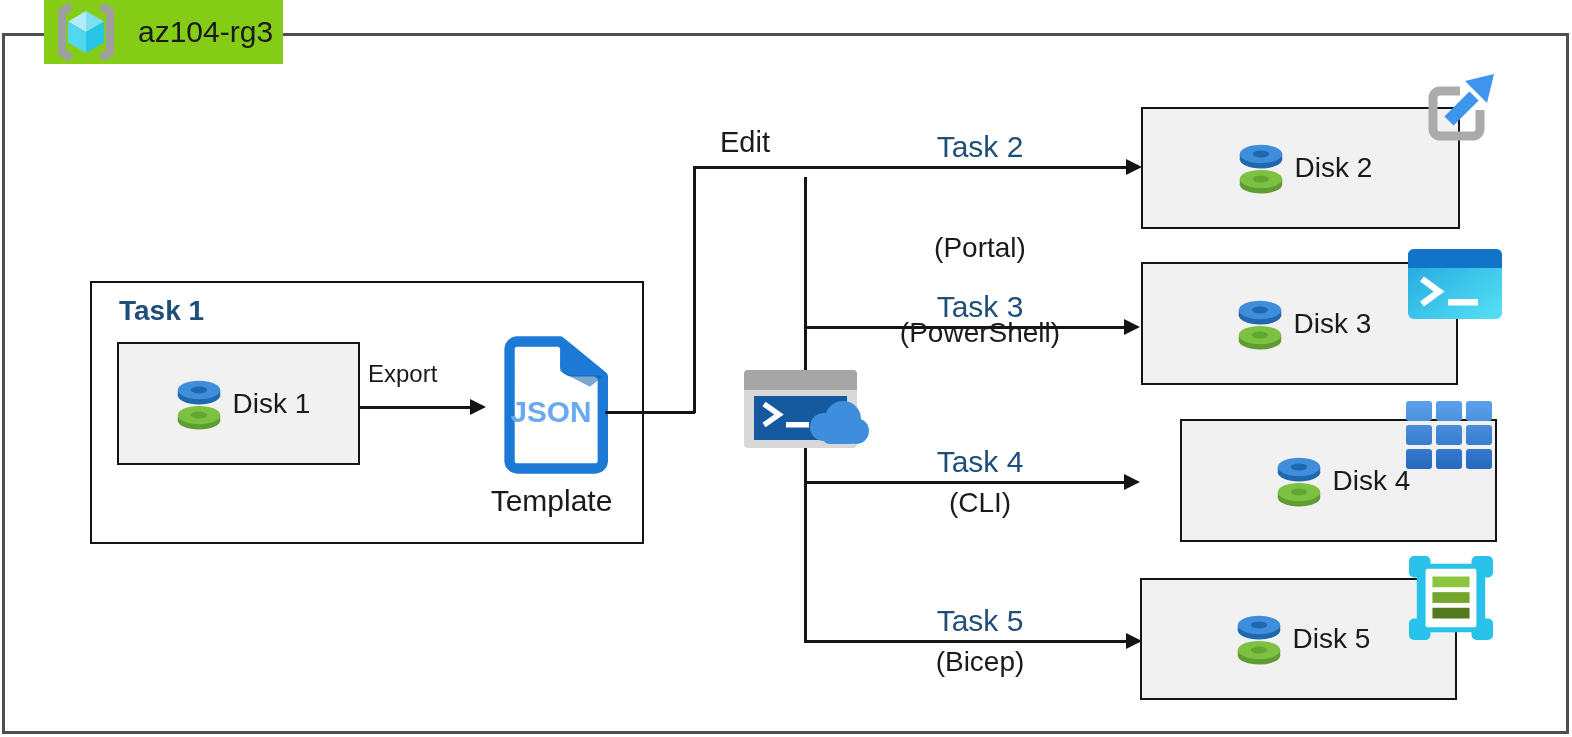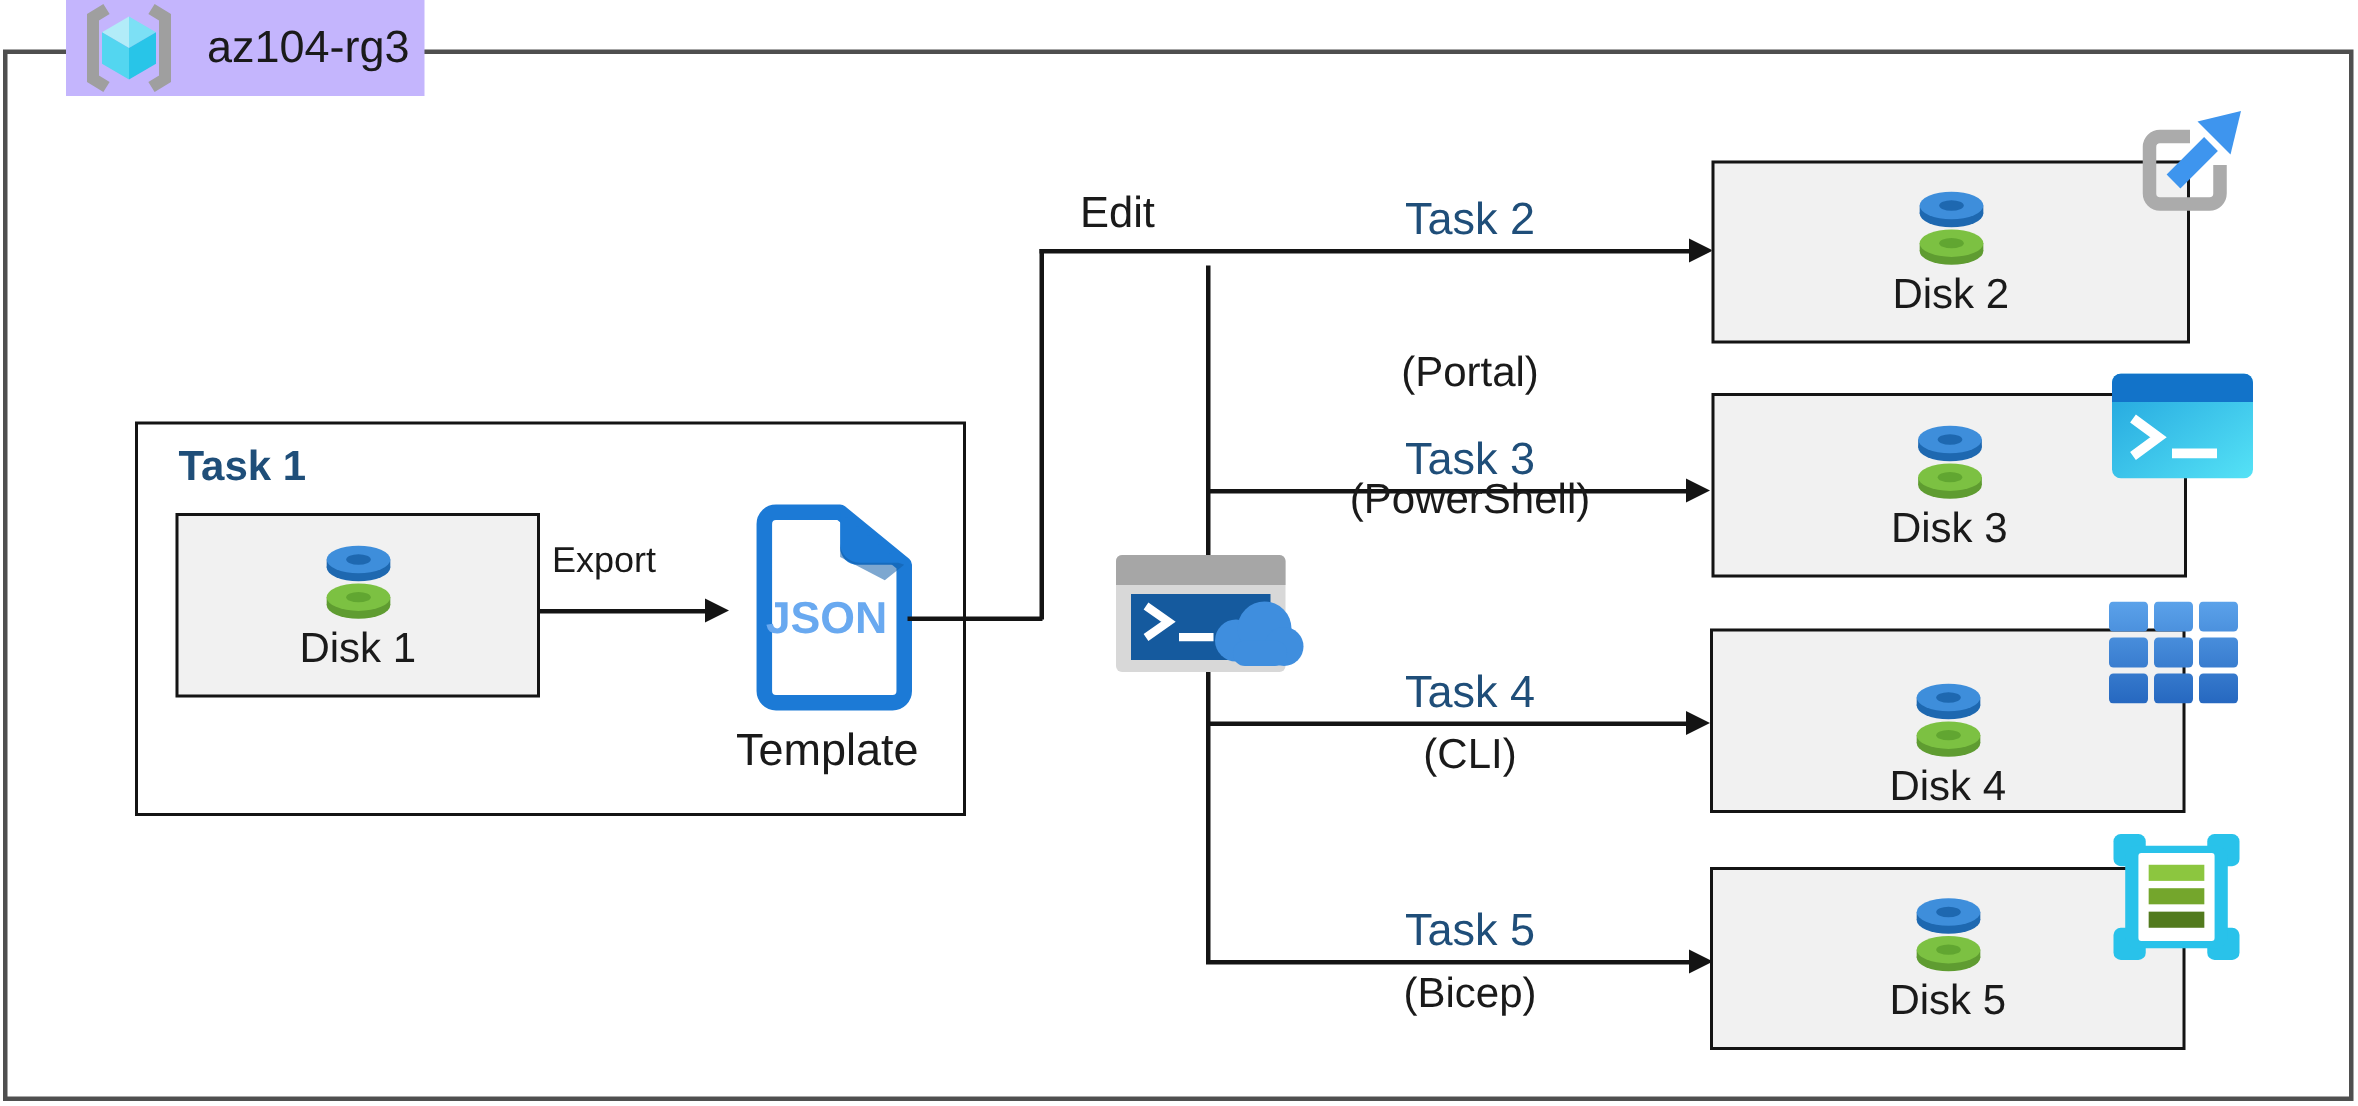--- a/index.html
+++ b/index.html
@@ -1,31 +1,31 @@
 <!DOCTYPE html>
 <html><head>
 <meta charset="utf-8">
 <style>
   html,body{margin:0;padding:0;background:#fff;}
   #stage{position:relative;width:1572px;height:737px;background:#fff;overflow:hidden;
          font-family:"Liberation Sans",sans-serif;color:#1a1a1a;}
   .abs{position:absolute;}
   .frame{border:3px solid #4f4f4f;}
   .box{background:#ffffff;border:2.5px solid #141414;}
-  .disk-box{background:#f1f1f1;border:2px solid #141414;display:flex;flex-direction:column;
+  .disk-box{background:#f1f1f1;border:2px solid #141414;display:flex;flex-direction:row;
             align-items:center;justify-content:center;gap:2px;}
   .hline{height:2.5px;background:#141414;}
   .vline{width:2.5px;background:#141414;}
   .arrow-r{width:0;height:0;border-top:8.5px solid transparent;border-bottom:8.5px solid transparent;
            border-left:16px solid #141414;}
   .task-title{font-size:30px;font-weight:normal;color:#1f4e79;text-align:center;}
   .task-method{font-size:28px;color:#1a1a1a;text-align:center;}
   .disk-label{font-size:28px;color:#1a1a1a;}
   .plain-label{font-size:24px;color:#1a1a1a;}
-  .rg-chip{display:flex;align-items:center;background:#c4b5fd;padding:0 10px 0 4px;}
+  .rg-chip{display:flex;align-items:center;background:#84cc16;padding:0 10px 0 4px;}
   .rg-name{font-size:30px;margin-left:14px;white-space:nowrap;}
   .task1-title{font-size:28px;font-weight:bold;color:#1f4e79;}
   .template-label{font-size:30px;text-align:center;}
   svg{display:block;}
 </style>
 </head>
 <body>
 
 <div id="stage">
 
@@ -132,21 +132,21 @@
       <ellipse cx="33" cy="39.5" rx="22" ry="9.5" fill="#7cc142"></ellipse>
         <ellipse cx="33" cy="39.5" rx="8.5" ry="3.6" fill="#61a631"></ellipse>
       <ellipse cx="33" cy="19" rx="22" ry="9.5" fill="#1e68b0"></ellipse>
         <rect x="11" y="13.5" width="44" height="5.5" fill="#1e68b0"></rect>
       <ellipse cx="33" cy="13.5" rx="22" ry="9.5" fill="#3e8edb"></ellipse>
         <ellipse cx="33" cy="13.5" rx="8.5" ry="3.6" fill="#1e68b0"></ellipse>
     </svg>
     <span class="disk-label">Disk 3</span>
   </div>
 
-  <div class="abs disk-box" style="left:1140px;top:419px;width:313px;height:119px;justify-content:flex-end;">
+  <div class="abs disk-box" style="left:1180px;top:419px;width:313px;height:119px;">
     <svg width="64" height="54" viewBox="0 0 66 56">
       <ellipse cx="33" cy="45" rx="22" ry="9.5" fill="#5f9c31"></ellipse>
         <rect x="11" y="39.5" width="44" height="5.5" fill="#5f9c31"></rect>
       <ellipse cx="33" cy="39.5" rx="22" ry="9.5" fill="#7cc142"></ellipse>
         <ellipse cx="33" cy="39.5" rx="8.5" ry="3.6" fill="#61a631"></ellipse>
       <ellipse cx="33" cy="19" rx="22" ry="9.5" fill="#1e68b0"></ellipse>
         <rect x="11" y="13.5" width="44" height="5.5" fill="#1e68b0"></rect>
       <ellipse cx="33" cy="13.5" rx="22" ry="9.5" fill="#3e8edb"></ellipse>
         <ellipse cx="33" cy="13.5" rx="8.5" ry="3.6" fill="#1e68b0"></ellipse>
     </svg>

